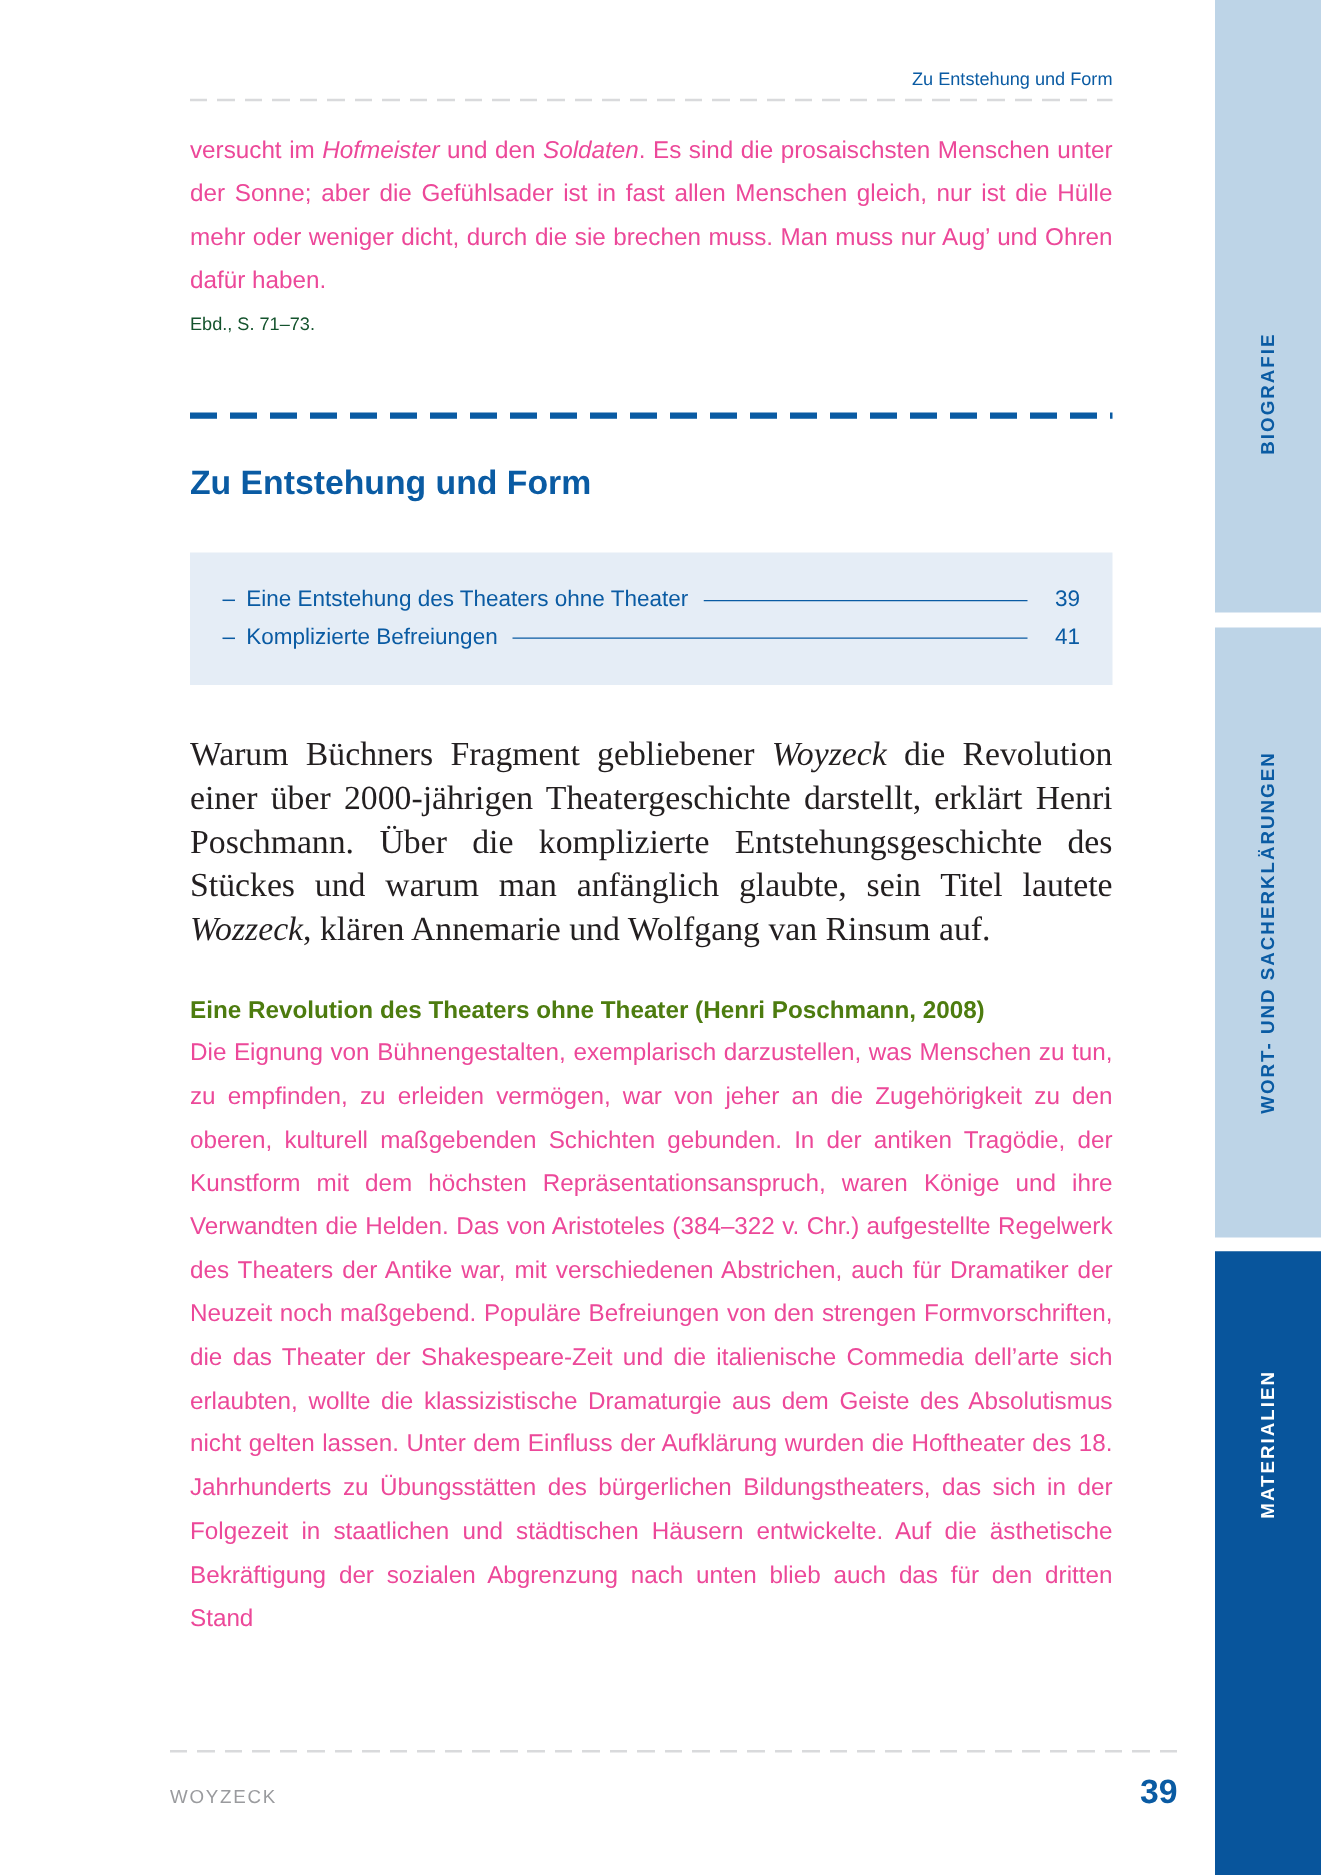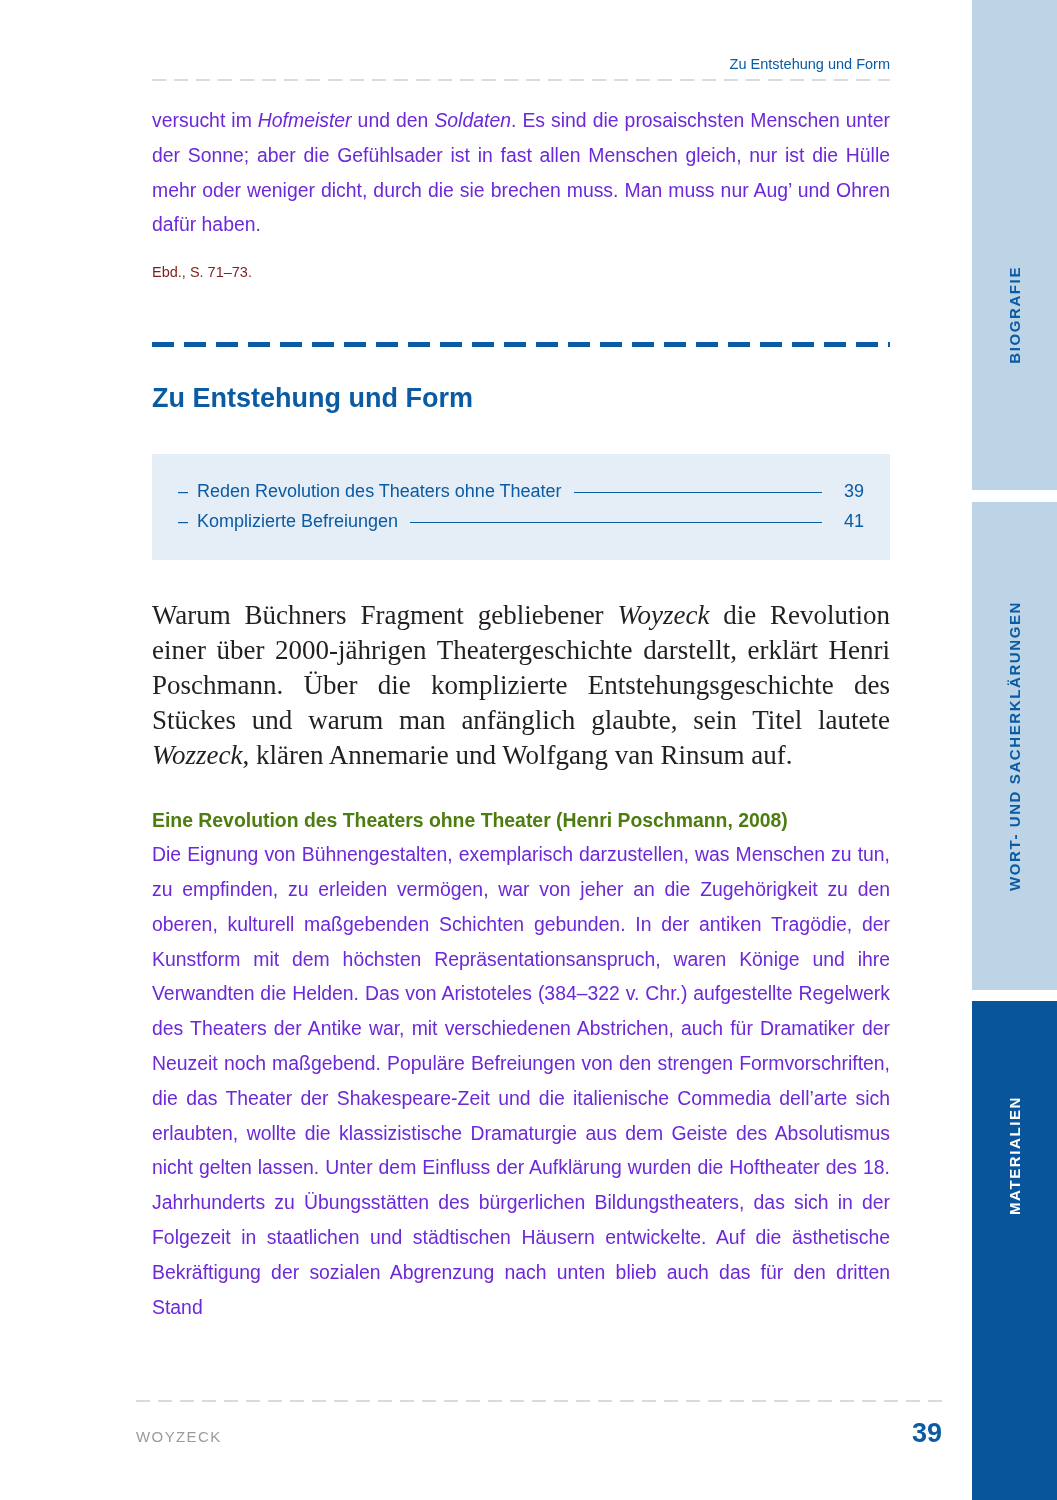--- a/index.html
+++ b/index.html
@@ -72,34 +72,34 @@
   .rule-thin {
     height: 2px;
     background-image: repeating-linear-gradient(to right,
         #d9dadc 0px, #d9dadc 14px, transparent 14px, transparent 22px);
   }
 
   .body-sans {
     font-family: "Liberation Sans", sans-serif;
     font-size: 19.4px;
     line-height: 34.8px;
-    color: #6d28d9;
+    color: #ec4899;
     text-align: justify;
     text-justify: inter-word;
     margin: 0;
   }
   .quote-block { margin-top: 22px; }
   .quote-block p { margin: 0; }
   .quote-block p.indent { text-indent: 22px; }
 
   .source {
     font-family: "Liberation Sans", sans-serif;
     font-size: 14.5px;
-    color: #7f1d1d;
-    margin-top: 22px;
+    color: #14532d;
+    margin-top: 10px;
   }
 
   .rule-thick {
     margin-top: 62px;
     height: 5px;
     background-image: repeating-linear-gradient(to right,
         #0a5ba3 0px, #0a5ba3 22px, transparent 22px, transparent 32px);
   }
 
   .section-title {
@@ -223,21 +223,21 @@
       <div class="source">Ebd., S. 71–73.</div>
     </div>
 
     <div class="rule-thick"></div>
 
     <h1 class="section-title">Zu Entstehung und Form</h1>
 
     <div class="toc-box">
       <div class="toc-row">
         <span class="toc-dash">–</span>
-        <span class="toc-label">Reden Revolution des Theaters ohne Theater</span>
+        <span class="toc-label">Eine Entstehung des Theaters ohne Theater</span>
         <span class="toc-leader"></span>
         <span class="toc-page">39</span>
       </div>
       <div class="toc-row">
         <span class="toc-dash">–</span>
         <span class="toc-label">Komplizierte Befreiungen</span>
         <span class="toc-leader"></span>
         <span class="toc-page">41</span>
       </div>
     </div>

